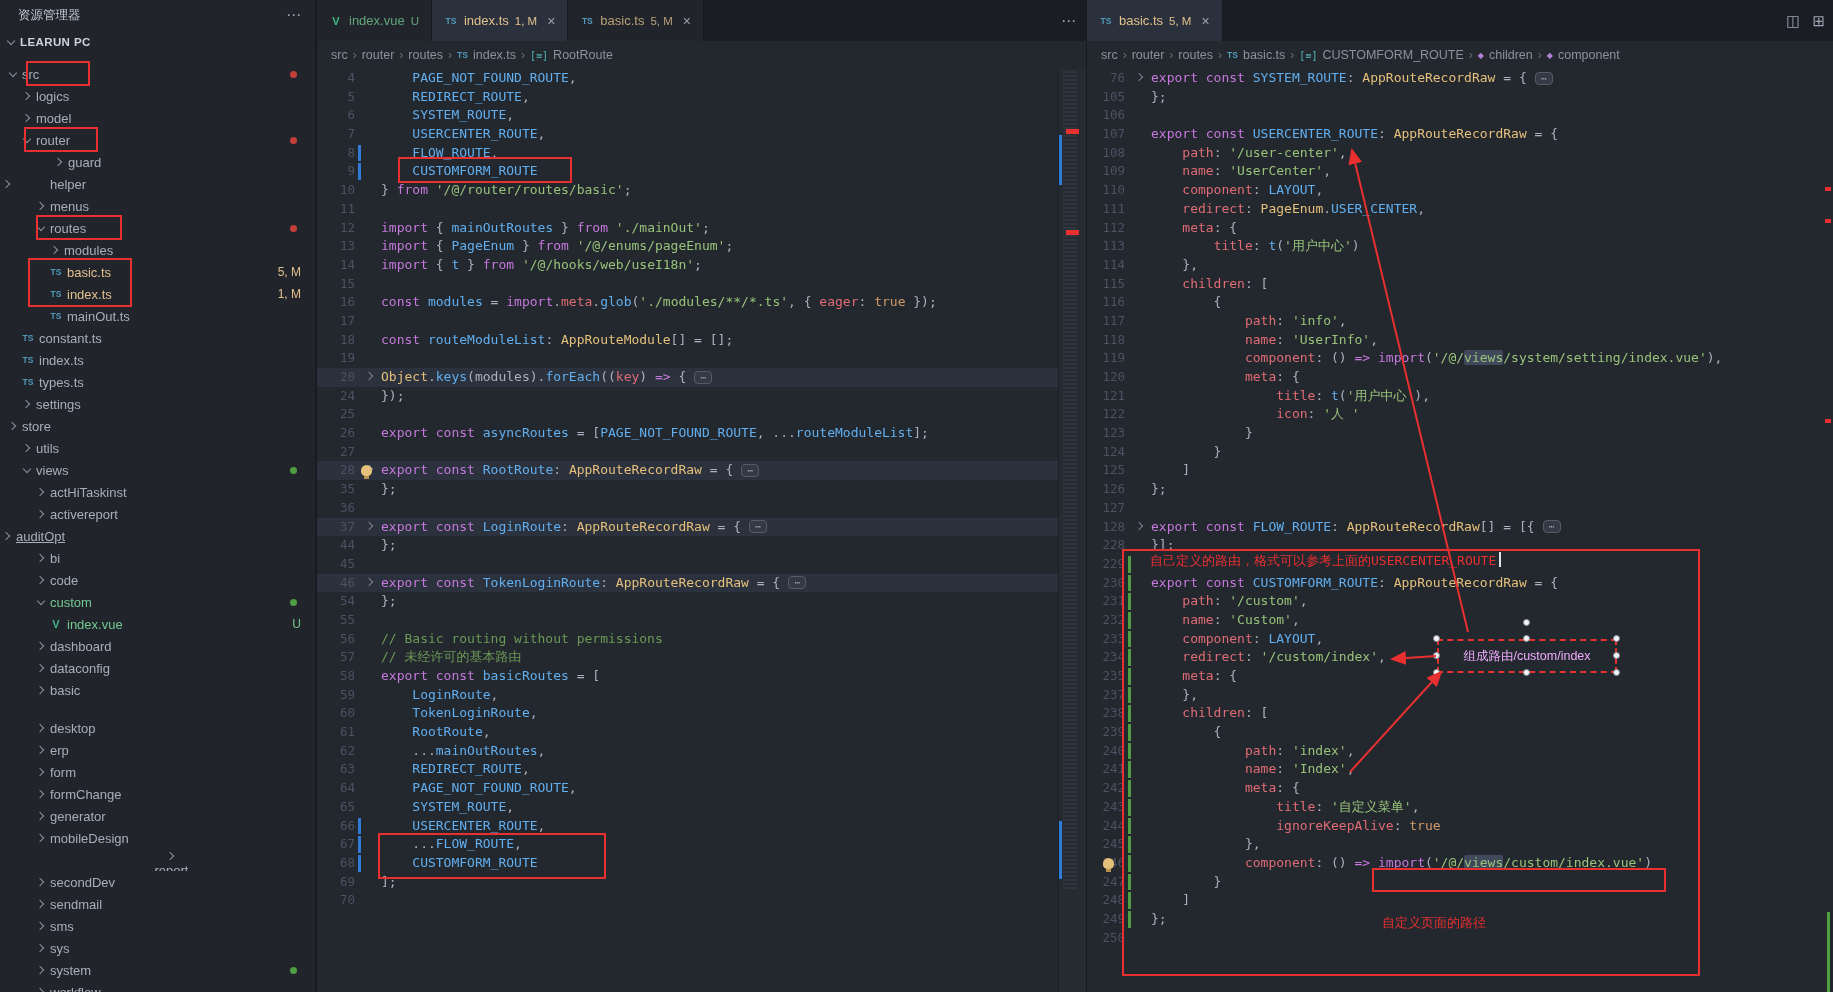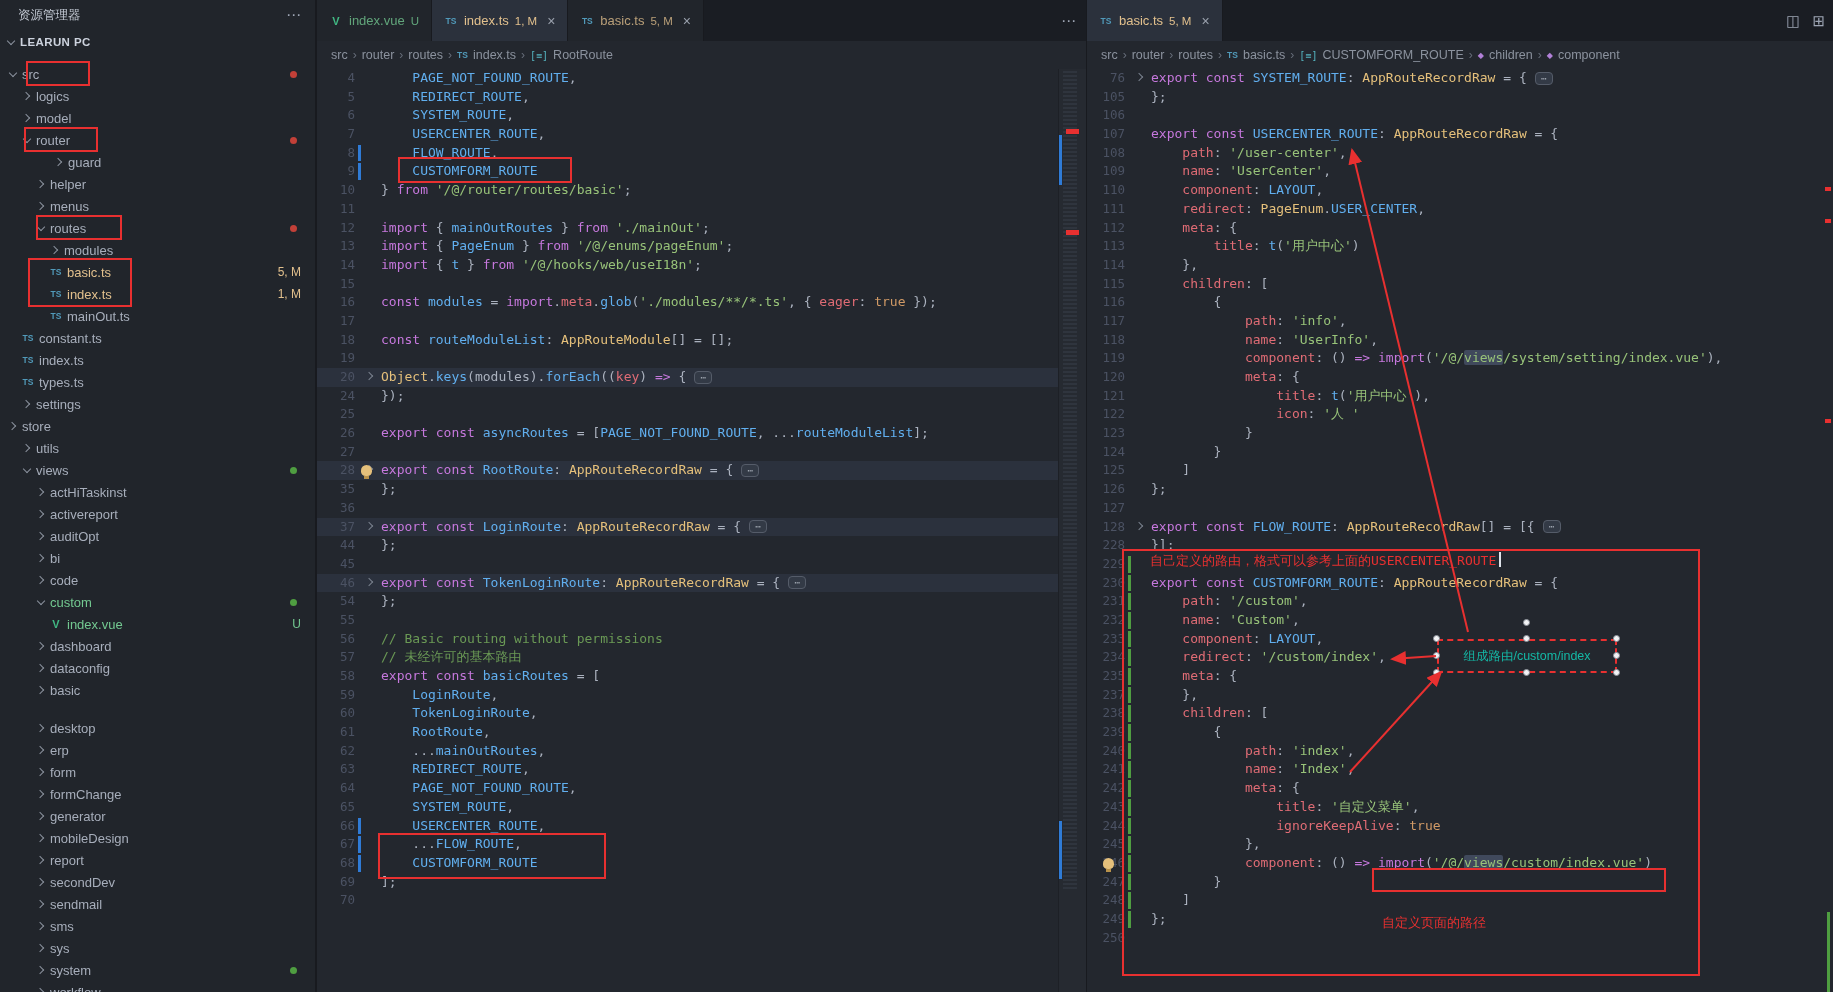--- a/index.html
+++ b/index.html
@@ -77,21 +77,21 @@
     background:repeating-linear-gradient(to bottom,#3a414d 0 2px,transparent 2px 4px)}
   .mm-mark{position:absolute}
   .ruler{position:absolute;top:0;right:0;bottom:0;width:10px}
   .rl-mark{position:absolute}
 
   
   .ann-layer{position:absolute;inset:0;pointer-events:none;z-index:40}
   .ann-box{position:absolute;border:2px solid #e83030}
   .ann-text{position:absolute;color:#e83030;font-size:13px;font-family:"DejaVu Sans Mono","DejaVu Sans",monospace;white-space:nowrap}
   .ann-cursor{display:inline-block;width:2px;height:15px;background:#dfe3ea;margin-left:3px;vertical-align:-2px}
-  .ann-dashed{position:absolute;border:2px dashed #e83030;display:flex;align-items:center;justify-content:center;color:#14b8a6;font-size:12.5px;white-space:nowrap}
+  .ann-dashed{position:absolute;border:2px dashed #e83030;display:flex;align-items:center;justify-content:center;color:#f0abfc;font-size:12.5px;white-space:nowrap}
   .handle{position:absolute;width:7px;height:7px;border-radius:50%;background:#f2f3f5;border:1px solid #8a8f98}
   #arrow-svg{position:absolute;inset:0;z-index:41;pointer-events:none}
 </style>
 </head>
 <body>
 
 <div class="app">
 
   <div class="explorer">
     <div class="exp-header">
@@ -118,21 +118,21 @@
         </div>
         <div class="tree-row" style="padding-left: 20px;">
           <span class="chev down"></span>
           <span class="tlabel">router</span>
           <span class="tdot dot-red"></span>
         </div>
         <div class="tree-row" style="padding-left: 52px;">
           <span class="chev right"></span>
           <span class="tlabel">guard</span>
         </div>
-        <div class="tree-row" style="padding-left: 34px;">
+        <div class="tree-row" style=" gap: 34px;">
           <span class="chev right"></span>
           <span class="tlabel">helper</span>
         </div>
         <div class="tree-row" style="padding-left: 34px;">
           <span class="chev right"></span>
           <span class="tlabel">menus</span>
         </div>
         <div class="tree-row" style="padding-left: 34px;">
           <span class="chev down"></span>
           <span class="tlabel">routes</span>
@@ -186,21 +186,21 @@
           <span class="tdot dot-green"></span>
         </div>
         <div class="tree-row" style="padding-left: 34px;">
           <span class="chev right"></span>
           <span class="tlabel">actHiTaskinst</span>
         </div>
         <div class="tree-row" style="padding-left: 34px;">
           <span class="chev right"></span>
           <span class="tlabel">activereport</span>
         </div>
-        <div class="tree-row" style="padding-left: 34px;">
+        <div class="tree-row" style=" text-decoration: underline;">
           <span class="chev right"></span>
           <span class="tlabel">auditOpt</span>
         </div>
         <div class="tree-row" style="padding-left: 34px;">
           <span class="chev right"></span>
           <span class="tlabel">bi</span>
         </div>
         <div class="tree-row" style="padding-left: 34px;">
           <span class="chev right"></span>
           <span class="tlabel">code</span>
@@ -244,21 +244,21 @@
           <span class="tlabel">formChange</span>
         </div>
         <div class="tree-row" style="padding-left: 34px;">
           <span class="chev right"></span>
           <span class="tlabel">generator</span>
         </div>
         <div class="tree-row" style="padding-left: 34px;">
           <span class="chev right"></span>
           <span class="tlabel">mobileDesign</span>
         </div>
-        <div class="tree-row" style="padding-left: 34px;">
+        <div class="tree-row" style="padding-left: 34px; flex-direction: column;">
           <span class="chev right"></span>
           <span class="tlabel">report</span>
         </div>
         <div class="tree-row" style="padding-left: 34px;">
           <span class="chev right"></span>
           <span class="tlabel">secondDev</span>
         </div>
         <div class="tree-row" style="padding-left: 34px;">
           <span class="chev right"></span>
           <span class="tlabel">sendmail</span>

